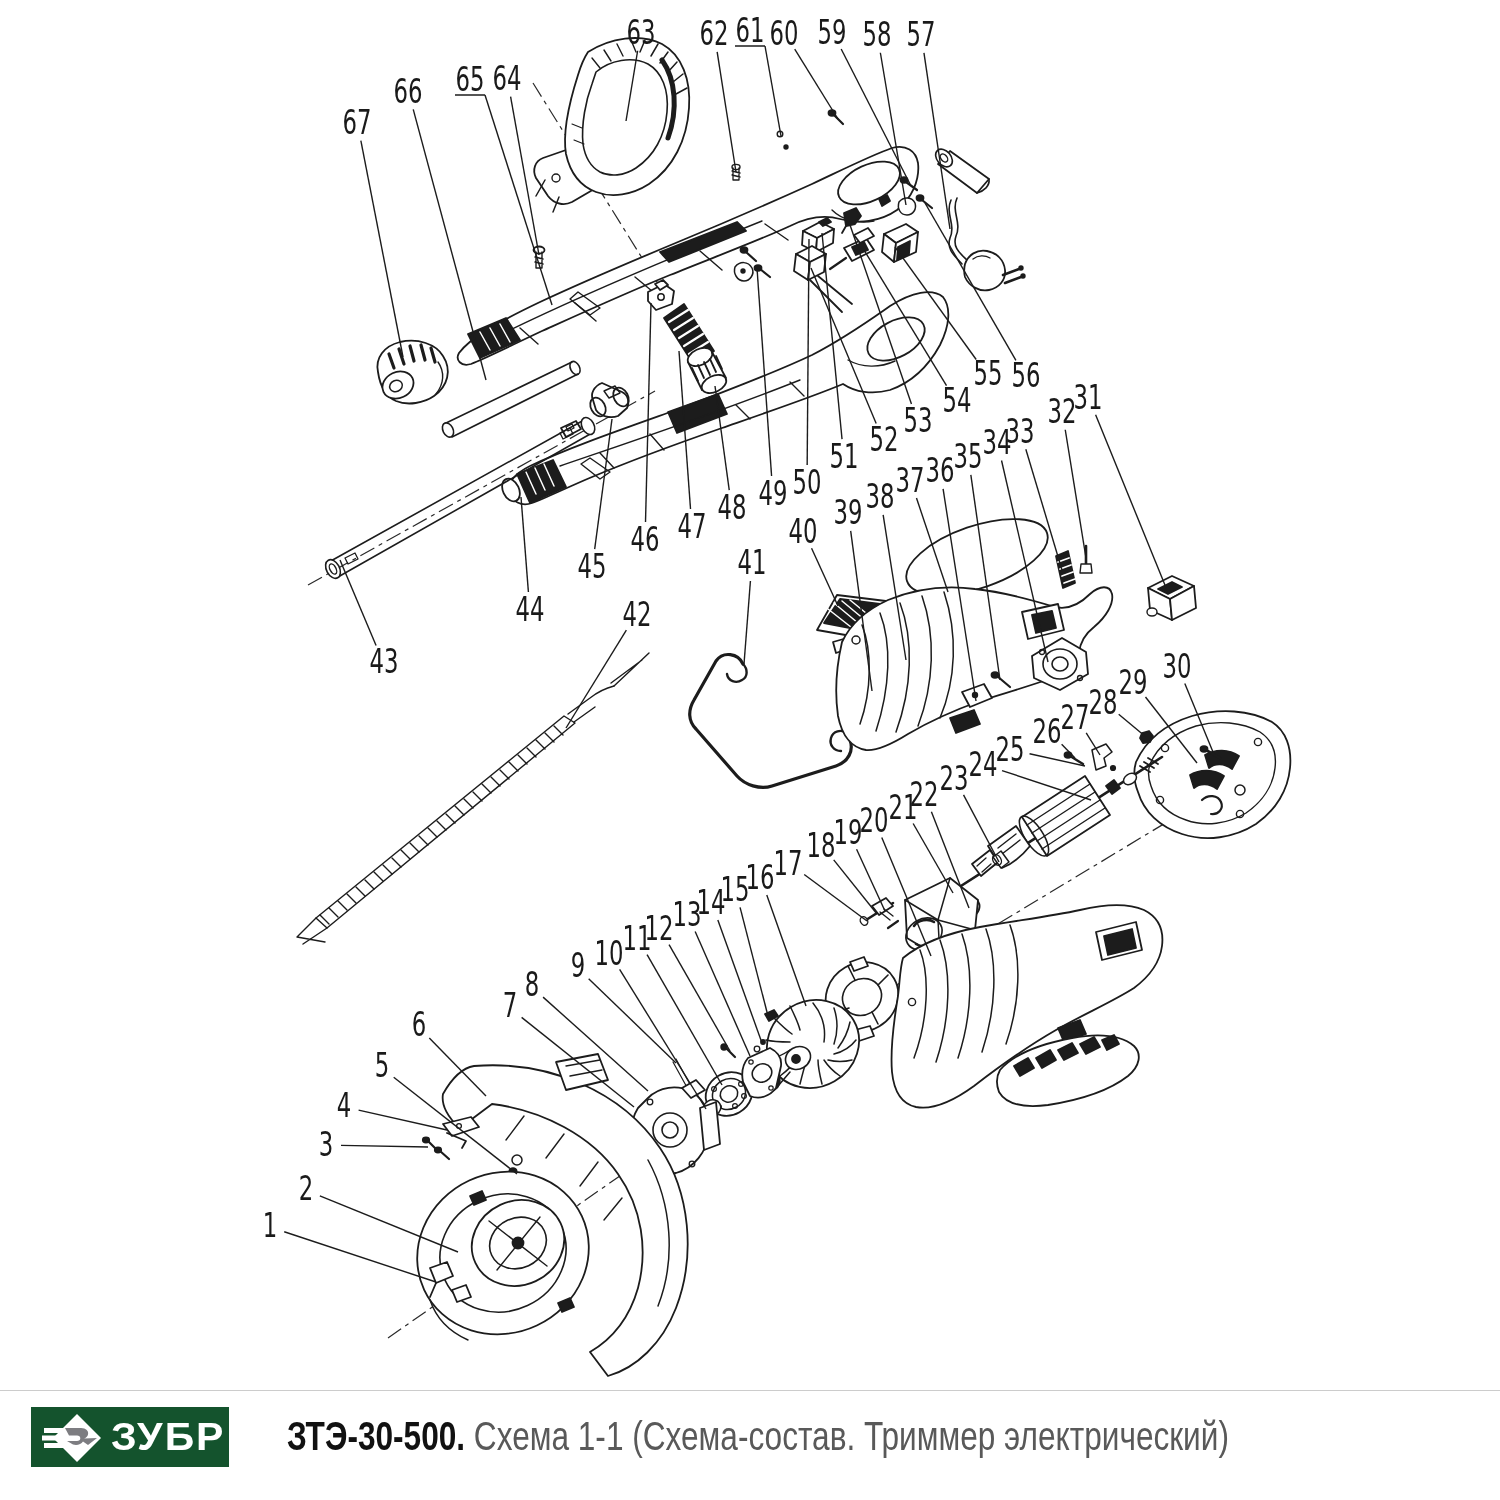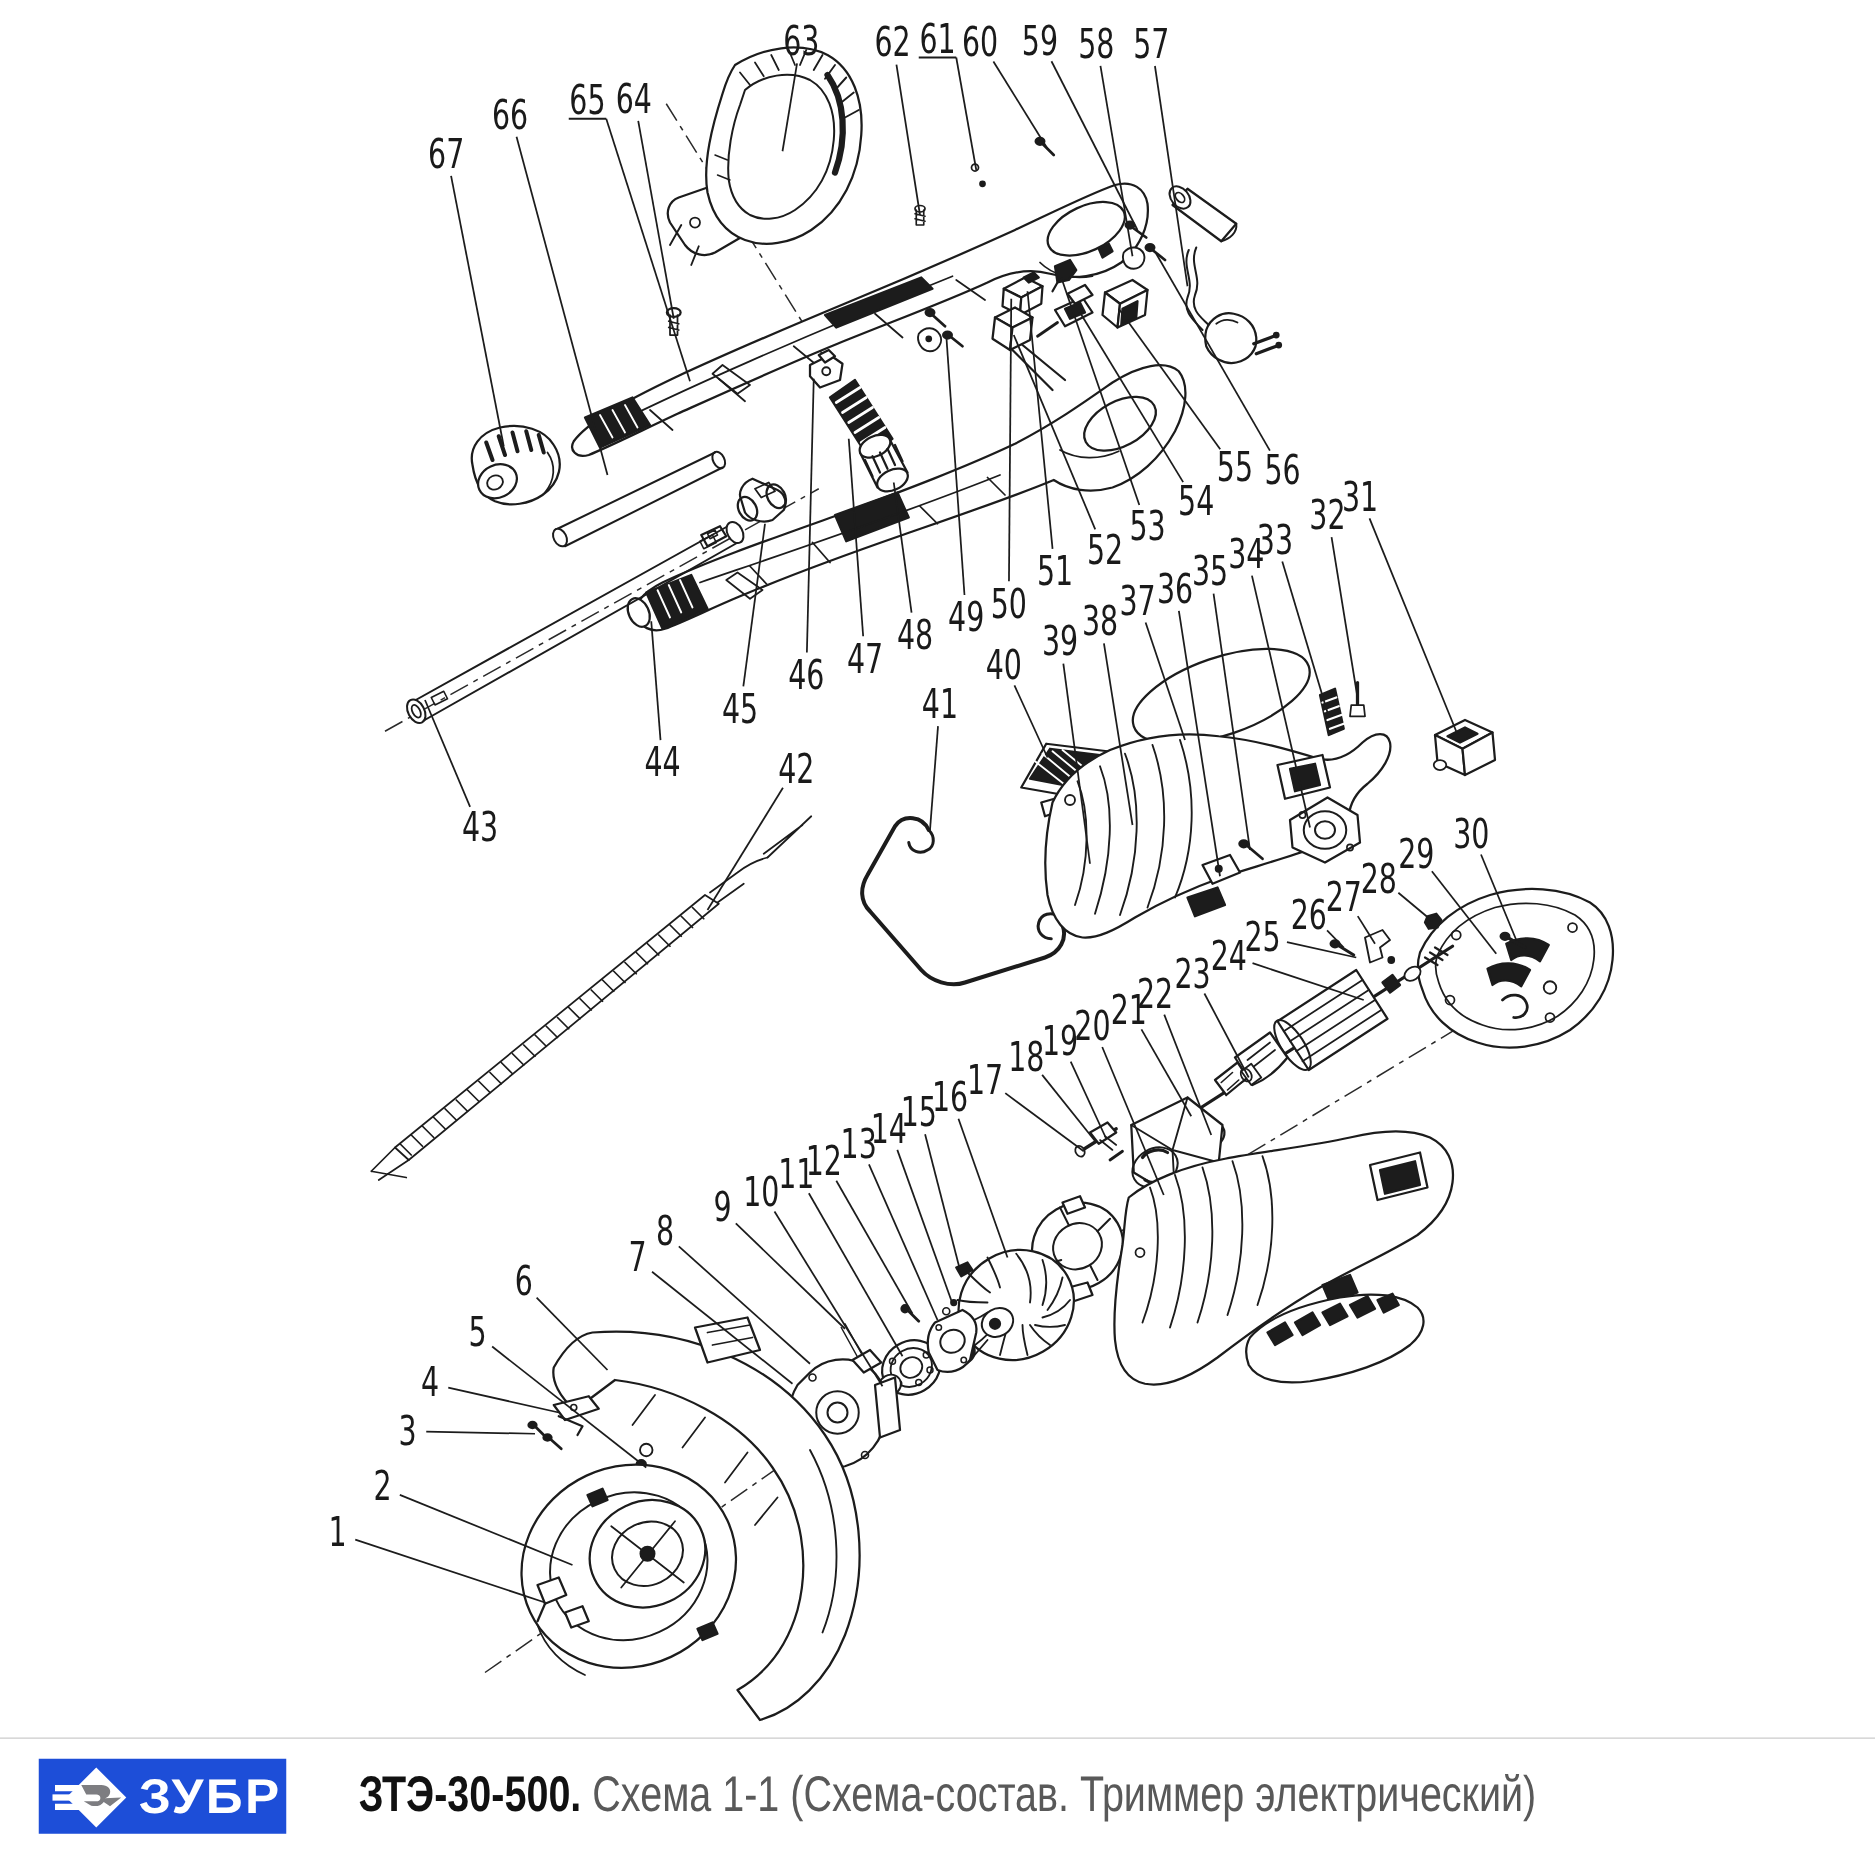--- a/index.html
+++ b/index.html
@@ -1,20 +1,20 @@
 <!DOCTYPE html>
 <html><head>
 <meta charset="utf-8">
 <style>
   html,body{margin:0;padding:0;background:#ffffff;}
   body{width:1500px;height:1500px;position:relative;font-family:"Liberation Sans",sans-serif;overflow:hidden;}
   #diagram{position:absolute;left:0;top:0;}
   .lbl{font-family:"DejaVu Sans",sans-serif;font-size:33px;fill:#1a1a1a;}
   #footer{position:absolute;left:0;top:1390px;width:1500px;height:110px;border-top:1.5px solid #cccccc;background:#fff;}
-  #logo-box{position:absolute;left:31px;top:16px;width:198px;height:60px;background:#1d4ed8;}
+  #logo-box{position:absolute;left:31px;top:16px;width:198px;height:60px;background:#14532d;}
   #logo-text{position:absolute;left:80px;top:8px;font-size:41px;font-weight:bold;color:#ffffff;letter-spacing:2px;font-family:"Liberation Sans",sans-serif;transform:scaleY(0.95);transform-origin:left top;}
   #title{position:absolute;left:287px;top:23px;font-size:40px;color:#1a1a1a;white-space:nowrap;font-family:"Liberation Sans",sans-serif;transform:scaleX(0.79);transform-origin:left top;}
   #title .bold{font-weight:bold;color:#111;}
   #title .rest{color:#595959;font-weight:normal;}
 </style>
 </head>
 <body>
 
 <svg id="diagram" width="1500" height="1390" viewBox="0 0 1500 1390" xmlns="http://www.w3.org/2000/svg">
   <g id="art" fill="none" stroke="#1c1c1c" stroke-width="1.8" stroke-linejoin="round" stroke-linecap="round">

